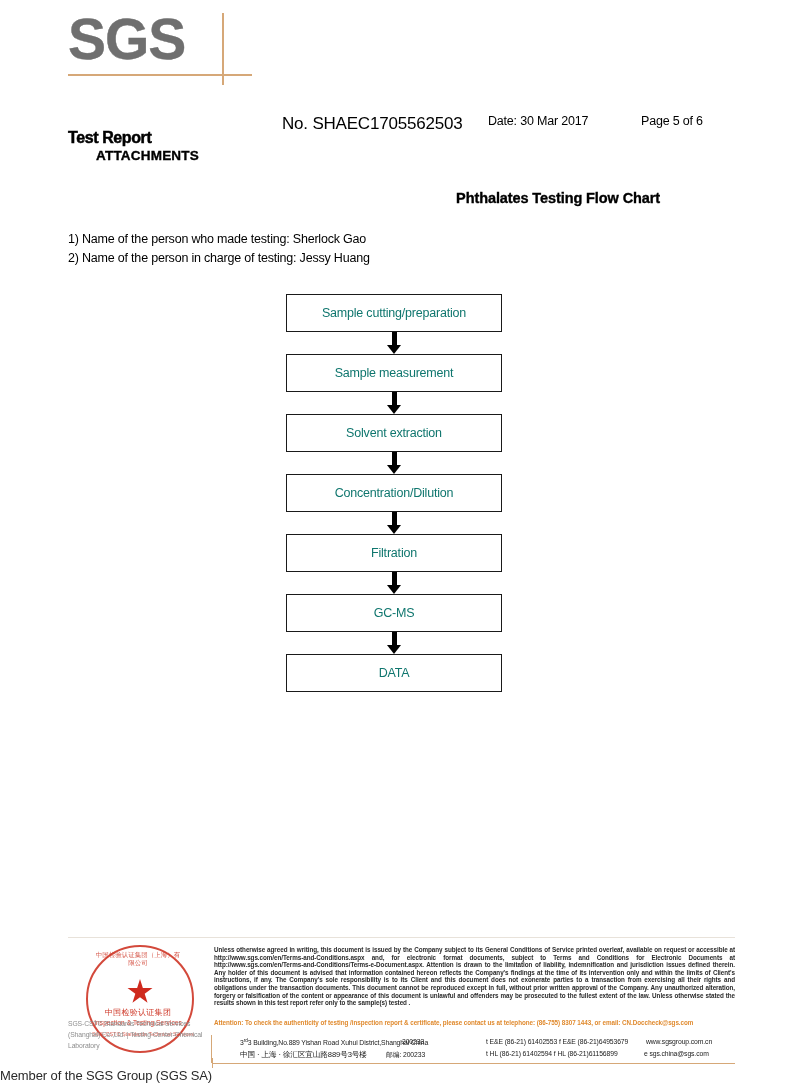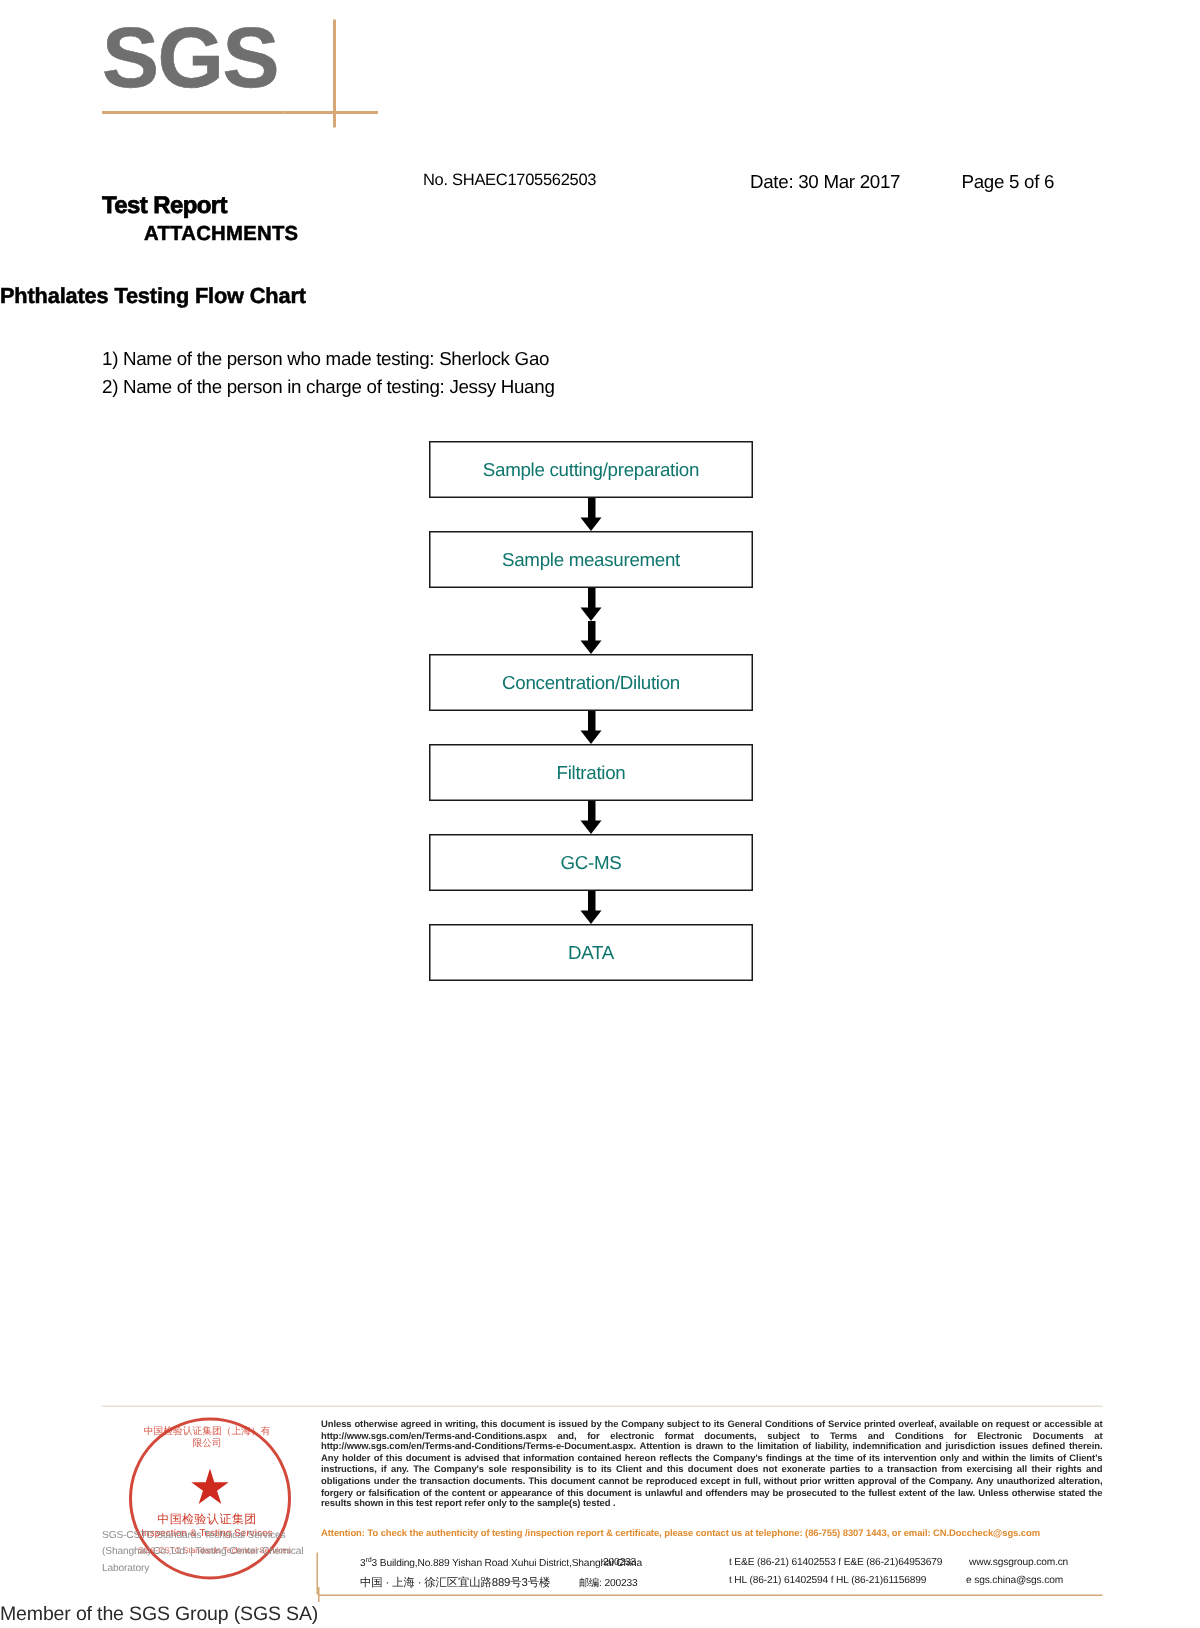--- a/index.html
+++ b/index.html
@@ -70,30 +70,29 @@
     font-size: 16px;
     font-weight: bold;
     letter-spacing: -0.4px;
     margin-top: 19px;
     -webkit-text-stroke: 0.5px #000;
   }
   .hdr-no {
     position: absolute;
     left: 282px;
     top: 114px;
-    font-size: 11px;
+    font-size: 17px;
     letter-spacing: -0.2px;
   }
   .hdr-date {
     position: absolute;
     left: 488px;
     top: 114px;
     font-size: 12.5px;
     letter-spacing: -0.2px;
-    margin-left: 12px;
   }
   .hdr-page {
     position: absolute;
     left: 641px;
     top: 114px;
     font-size: 12.5px;
     letter-spacing: -0.2px;
   }
   .hdr-attach {
     position: absolute;
@@ -105,21 +104,21 @@
     margin-left: 28px;
     -webkit-text-stroke: 0.35px #000;
   }
 
   
   .chart-title {
     position: absolute;
     left: 0;
     top: 190px;
     width: 660px;
-    text-align: left;
+    text-align: right;
     font-size: 14.5px;
     font-weight: bold;
     letter-spacing: -0.1px;
     -webkit-text-stroke: 0.35px #000;
   }
   .note {
     position: absolute;
     left: 68px;
     font-size: 12.5px;
     letter-spacing: -0.2px;
@@ -384,20 +383,23 @@
     </div>
 
     <div class="flow-step">
       <div class="flow-box">Sample measurement</div>
     </div>
     <div class="flow-arrow">
       <div class="shaft"></div>
         <div class="head"></div>
     </div>
 
+    <div class="flow-step">
+      <div class="flow-box">Solvent extraction</div>
+    </div>
     <div class="flow-arrow">
       <div class="shaft"></div>
         <div class="head"></div>
     </div>
 
     <div class="flow-step">
       <div class="flow-box">Concentration/Dilution</div>
     </div>
     <div class="flow-arrow">
       <div class="shaft"></div>

